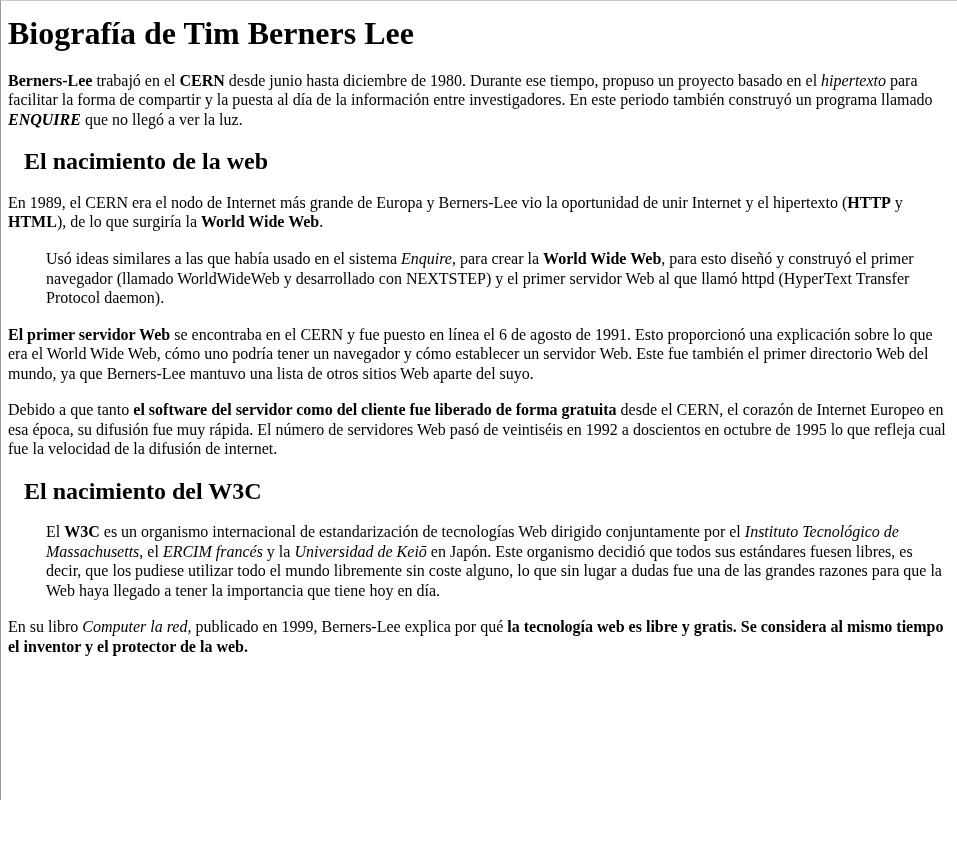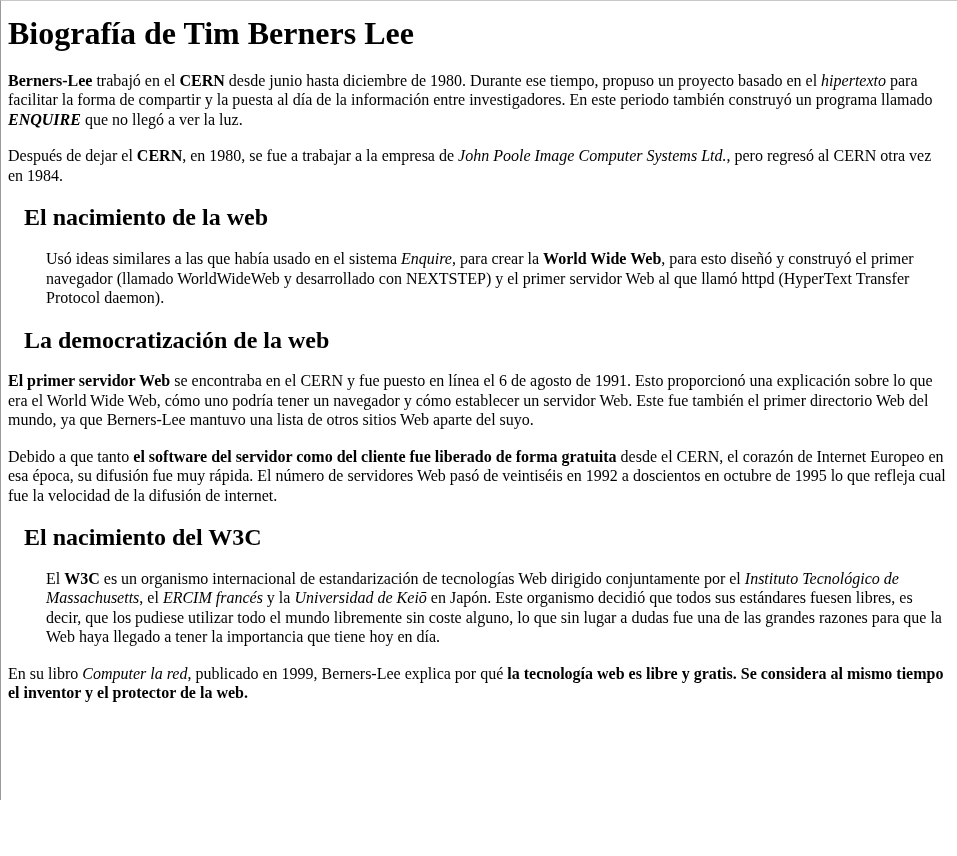--- a/index.html
+++ b/index.html
@@ -62,31 +62,30 @@
 </head>
 <body>
 
 <div id="viewport">
   <article id="doc">
 
     <h1 class="page-title">Biografía de Tim Berners Lee</h1>
 
     <p class="body-text"><b>Berners-Lee</b> trabajó en el <b>CERN</b> desde junio hasta diciembre de 1980. Durante ese tiempo, propuso un proyecto basado en el <i>hipertexto</i> para facilitar la forma de compartir y la puesta al día de la información entre investigadores. En este periodo también construyó un programa llamado <i><b>ENQUIRE</b></i> que no llegó a ver la luz.</p>
 
-    <p class="body-text">Después de dejar el <b>CERN</b>, en 1980, se fue a trabajar a la empresa de <i>John Poole Image Computer Systems Ltd.</i>, pero regresó al CERN otra vez en 1984.</p>
 
     <div id="sections-host">
         <section>
           <h2 class="section-title">El nacimiento de la web</h2>
+          <p class="body-text">En 1989, el CERN era el nodo de Internet más grande de Europa y Berners-Lee vio la oportunidad de unir Internet y el hipertexto (<b>HTTP</b> y <b>HTML</b>), de lo que surgiría la <b>World Wide Web</b>.</p>
           <blockquote class="indented-block">
             <p class="body-text">Usó ideas similares a las que había usado en el sistema <i>Enquire</i>, para crear la <b>World Wide Web</b>, para esto diseñó y construyó el primer navegador (llamado WorldWideWeb y desarrollado con NEXTSTEP) y el primer servidor Web al que llamó httpd (HyperText Transfer Protocol daemon).</p>
           </blockquote>
         </section>
         <section>
-          <h2 class="section-title">La democratización de la web</h2>
           <p class="body-text"><b>El primer servidor Web</b> se encontraba en el CERN y fue puesto en línea el 6 de agosto de 1991. Esto proporcionó una explicación sobre lo que era el World Wide Web, cómo uno podría tener un navegador y cómo establecer un servidor Web. Este fue también el primer directorio Web del mundo, ya que Berners-Lee mantuvo una lista de otros sitios Web aparte del suyo.</p>
           <p class="body-text">Debido a que tanto <b>el software del servidor como del cliente fue liberado de forma gratuita</b> desde el CERN, el corazón de Internet Europeo en esa época, su difusión fue muy rápida. El número de servidores Web pasó de veintiséis en 1992 a doscientos en octubre de 1995 lo que refleja cual fue la velocidad de la difusión de internet.</p>
         </section>
         <section>
           <h2 class="section-title">El nacimiento del W3C</h2>
           <blockquote class="indented-block">
             <p class="body-text">El <b>W3C</b> es un organismo internacional de estandarización de tecnologías Web dirigido conjuntamente por el <i>Instituto Tecnológico de Massachusetts</i>, el <i>ERCIM francés</i> y la <i>Universidad de Keiō</i> en Japón. Este organismo decidió que todos sus estándares fuesen libres, es decir, que los pudiese utilizar todo el mundo libremente sin coste alguno, lo que sin lugar a dudas fue una de las grandes razones para que la Web haya llegado a tener la importancia que tiene hoy en día.</p>
           </blockquote>
           <p class="body-text last">En su libro <i>Computer la red</i>, publicado en 1999, Berners-Lee explica por qué <b>la tecnología web es libre y gratis. Se considera al mismo tiempo el inventor y el protector de la web.</b></p>
         </section>

